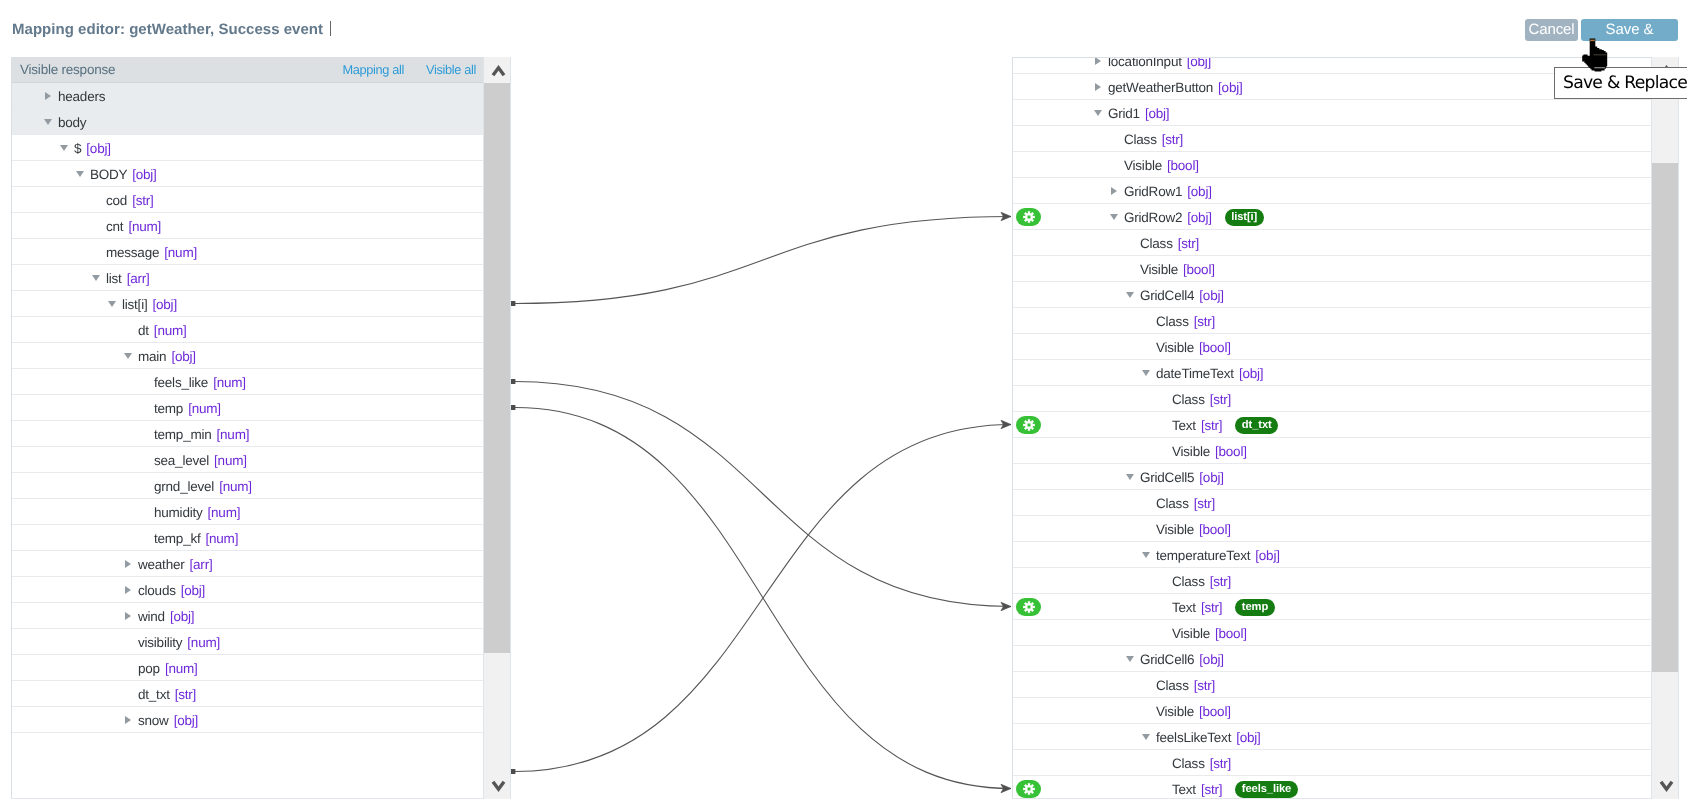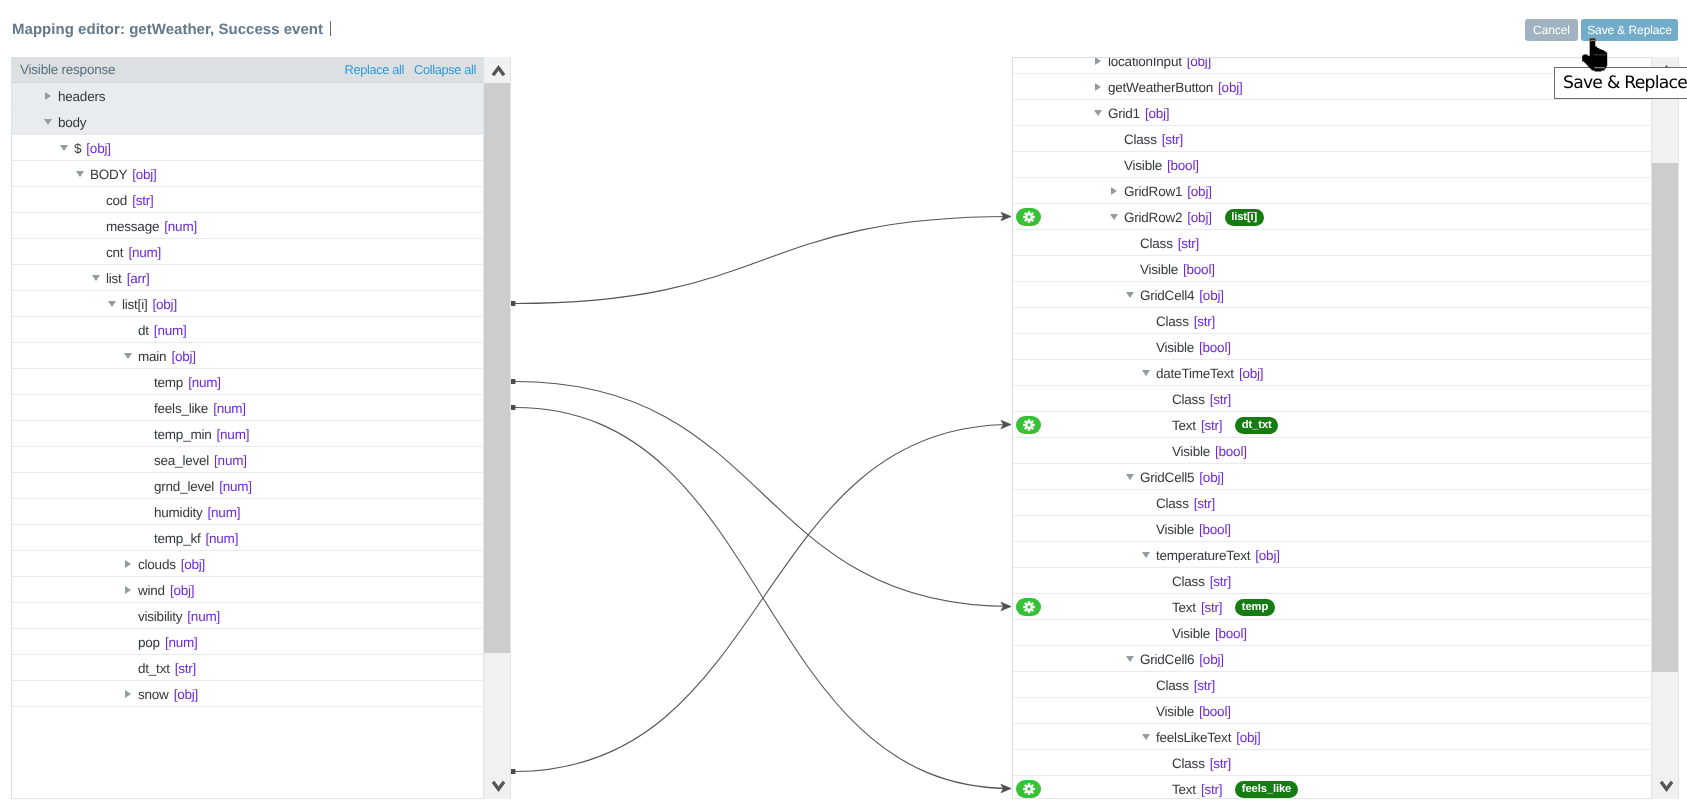--- a/index.html
+++ b/index.html
@@ -5,21 +5,21 @@
   html,body{margin:0;padding:0;}
   *{-webkit-font-smoothing:antialiased;text-rendering:geometricPrecision;}
   body{width:1687px;height:801px;overflow:hidden;background:#fff;
        font-family:"Liberation Sans",sans-serif;font-size:13px;color:#333;
        -webkit-font-smoothing:antialiased;}
   .page{position:relative;width:1687px;height:801px;overflow:hidden;will-change:transform;}
 
   
   .title{position:absolute;left:12px;top:21px;font-size:15px;font-weight:bold;color:#63798c;white-space:nowrap;letter-spacing:0.03px;}
   .tcaret{display:inline-block;width:1px;height:15px;background:#666;vertical-align:-2px;margin-left:7px;}
-  .btn{position:absolute;top:19px;height:22px;line-height:22px;color:#fff;font-size:12px;
+  .btn{position:absolute;top:19px;height:22px;line-height:22px;color:#fff;font-size:15px;
        letter-spacing:-0.1px;text-align:center;border-radius:3px;cursor:pointer;}
   .btn-cancel{background:#a1b3c0;width:53px;left:1525px;}
   .btn-save{background:#72acc9;width:97px;left:1581px;}
 
   
   .panel{position:absolute;background:#fff;overflow:hidden;box-sizing:border-box;}
   .panel-left{left:11px;top:57px;width:472px;height:742px;box-sizing:border-box;border-left:1px solid #d9dfe3;border-bottom:1px solid #e2e6ea;}
   .panel-right{left:1012px;top:57px;width:667px;height:742px;border-left:1px solid #d9dfe3;border-top:1px solid #d9dfe3;border-bottom:1px solid #e2e6ea;}
   .panel-right .rows{position:absolute;left:0;top:-10px;right:0;}
 
@@ -65,22 +65,22 @@
 
 <div class="page" data-name="mapping-editor-page">
 
   <div class="title" data-name="page-title"><span data-name="page-title-text">Mapping editor: getWeather, Success event</span><span class="tcaret" data-name="text-cursor"></span></div>
   <div class="btn btn-cancel" data-name="cancel-button">Cancel</div>
   <div class="btn btn-save" data-name="save-replace-button">Save &amp; Replace</div>
 
   <div class="panel panel-left" data-name="service-response-panel">
     <div class="phead" data-name="service-response-header">
       <div class="phead-title" data-name="panel-title">Visible response</div>
-      <div class="phead-link" style="right:79px" data-name="expand-all-link">Replace all</div>
-      <div class="phead-link" style="right:7px" data-name="collapse-all-link">Collapse all</div>
+      <div class="phead-link" style="right:79px" data-name="expand-all-link">Mapping all</div>
+      <div class="phead-link" style="right:7px" data-name="collapse-all-link">Visible all</div>
     </div>
     <div class="rows" id="left-rows" data-name="service-response-tree">
         <div class="row shade" data-name="tree-row">
           <span class="tri tri-r" style="left:32.5px" data-name="expand-triangle-icon"></span>
           <span class="lbl" style="left:46px" data-name="tree-row-label">headers</span>
         </div>
         <div class="row shade" data-name="tree-row">
           <span class="tri tri-d" style="left:31.5px" data-name="collapse-triangle-icon"></span>
           <span class="lbl" style="left:46px" data-name="tree-row-label">body</span>
         </div>
@@ -89,60 +89,64 @@
           <span class="lbl" style="left:62px" data-name="tree-row-label">$ <span class="typ" data-name="tree-row-type">[obj]</span></span>
         </div>
         <div class="row" data-name="tree-row">
           <span class="tri tri-d" style="left:63.5px" data-name="collapse-triangle-icon"></span>
           <span class="lbl" style="left:78px" data-name="tree-row-label">BODY <span class="typ" data-name="tree-row-type">[obj]</span></span>
         </div>
         <div class="row" data-name="tree-row">
           <span class="lbl" style="left:94px" data-name="tree-row-label">cod <span class="typ" data-name="tree-row-type">[str]</span></span>
         </div>
         <div class="row" data-name="tree-row">
+          <span class="lbl" style="left:94px" data-name="tree-row-label">cnt <span class="typ" data-name="tree-row-type">[num]</span></span>
+        </div>
+        <div class="row" data-name="tree-row">
           <span class="lbl" style="left:94px" data-name="tree-row-label">message <span class="typ" data-name="tree-row-type">[num]</span></span>
-        </div>
-        <div class="row" data-name="tree-row">
-          <span class="lbl" style="left:94px" data-name="tree-row-label">cnt <span class="typ" data-name="tree-row-type">[num]</span></span>
         </div>
         <div class="row" data-name="tree-row">
           <span class="tri tri-d" style="left:79.5px" data-name="collapse-triangle-icon"></span>
           <span class="lbl" style="left:94px" data-name="tree-row-label">list <span class="typ" data-name="tree-row-type">[arr]</span></span>
         </div>
         <div class="row" data-name="tree-row">
           <span class="tri tri-d" style="left:95.5px" data-name="collapse-triangle-icon"></span>
           <span class="lbl" style="left:110px" data-name="tree-row-label">list[i] <span class="typ" data-name="tree-row-type">[obj]</span></span>
         </div>
         <div class="row" data-name="tree-row">
           <span class="lbl" style="left:126px" data-name="tree-row-label">dt <span class="typ" data-name="tree-row-type">[num]</span></span>
         </div>
         <div class="row" data-name="tree-row">
           <span class="tri tri-d" style="left:111.5px" data-name="collapse-triangle-icon"></span>
           <span class="lbl" style="left:126px" data-name="tree-row-label">main <span class="typ" data-name="tree-row-type">[obj]</span></span>
         </div>
         <div class="row" data-name="tree-row">
+          <span class="lbl" style="left:142px" data-name="tree-row-label">feels_like <span class="typ" data-name="tree-row-type">[num]</span></span>
+        </div>
+        <div class="row" data-name="tree-row">
           <span class="lbl" style="left:142px" data-name="tree-row-label">temp <span class="typ" data-name="tree-row-type">[num]</span></span>
         </div>
         <div class="row" data-name="tree-row">
-          <span class="lbl" style="left:142px" data-name="tree-row-label">feels_like <span class="typ" data-name="tree-row-type">[num]</span></span>
-        </div>
-        <div class="row" data-name="tree-row">
           <span class="lbl" style="left:142px" data-name="tree-row-label">temp_min <span class="typ" data-name="tree-row-type">[num]</span></span>
         </div>
         <div class="row" data-name="tree-row">
           <span class="lbl" style="left:142px" data-name="tree-row-label">sea_level <span class="typ" data-name="tree-row-type">[num]</span></span>
         </div>
         <div class="row" data-name="tree-row">
           <span class="lbl" style="left:142px" data-name="tree-row-label">grnd_level <span class="typ" data-name="tree-row-type">[num]</span></span>
         </div>
         <div class="row" data-name="tree-row">
           <span class="lbl" style="left:142px" data-name="tree-row-label">humidity <span class="typ" data-name="tree-row-type">[num]</span></span>
         </div>
         <div class="row" data-name="tree-row">
           <span class="lbl" style="left:142px" data-name="tree-row-label">temp_kf <span class="typ" data-name="tree-row-type">[num]</span></span>
+        </div>
+        <div class="row" data-name="tree-row">
+          <span class="tri tri-r" style="left:112.5px" data-name="expand-triangle-icon"></span>
+          <span class="lbl" style="left:126px" data-name="tree-row-label">weather <span class="typ" data-name="tree-row-type">[arr]</span></span>
         </div>
         <div class="row" data-name="tree-row">
           <span class="tri tri-r" style="left:112.5px" data-name="expand-triangle-icon"></span>
           <span class="lbl" style="left:126px" data-name="tree-row-label">clouds <span class="typ" data-name="tree-row-type">[obj]</span></span>
         </div>
         <div class="row" data-name="tree-row">
           <span class="tri tri-r" style="left:112.5px" data-name="expand-triangle-icon"></span>
           <span class="lbl" style="left:126px" data-name="tree-row-label">wind <span class="typ" data-name="tree-row-type">[obj]</span></span>
         </div>
         <div class="row" data-name="tree-row">

